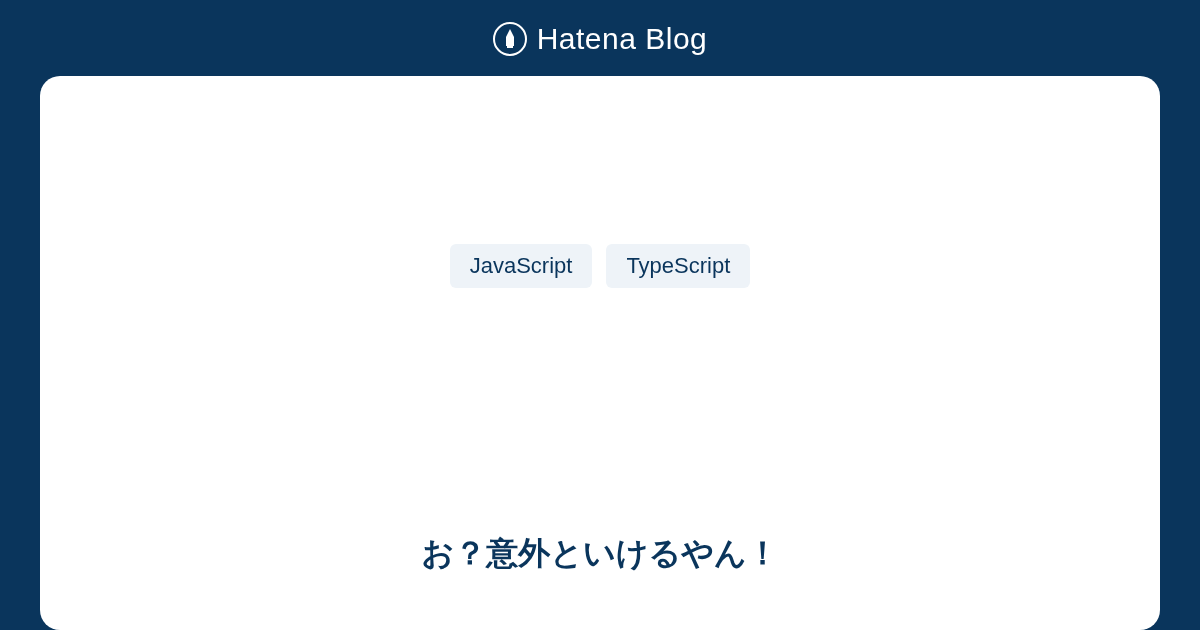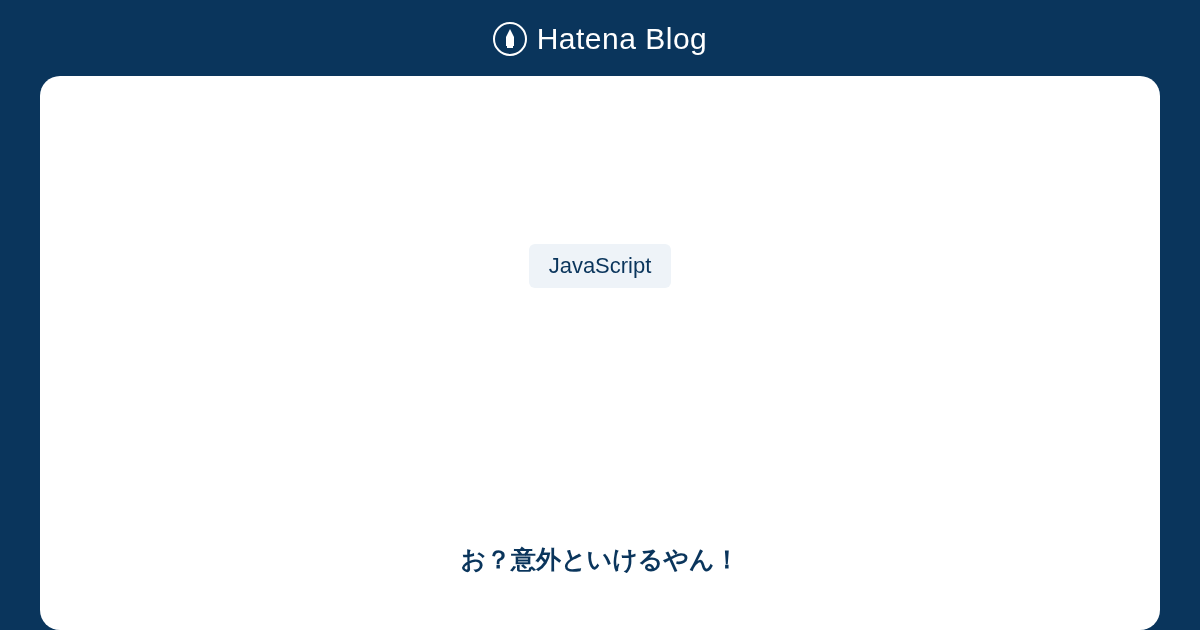--- a/index.html
+++ b/index.html
@@ -73,21 +73,21 @@
     .title {
       color: #0a355c;
       font-size: 47px;
       font-weight: 700;
       text-align: center;
       line-height: 1.45;
       margin-bottom: 78px;
     }
     .subtitle {
       color: #0a355c;
-      font-size: 25px;
+      font-size: 32px;
       font-weight: 600;
       text-align: center;
       position: absolute;
       bottom: 54px;
     }
   </style>
 </head>
 <body>
 
 <div class="header">
@@ -96,18 +96,19 @@
       <path d="M9 1 L13 9 L13 18 L5 18 L5 9 Z" fill="#ffffff"></path>
       <path d="M6 18 L12 18 L12 20 L6 20 Z" fill="#ffffff"></path>
     </svg>
   </span>
   <span class="brand-text">Hatena Blog</span>
 </div>
 
 <div class="card">
   <div class="tags">
     <span class="tag">JavaScript</span>
+    <span class="tag">TypeScript</span>
   </div>
   <h1 class="title">
     <br>
   </h1>
   <div class="subtitle">お？意外といけるやん！</div>
 </div>
 
 </body></html>

